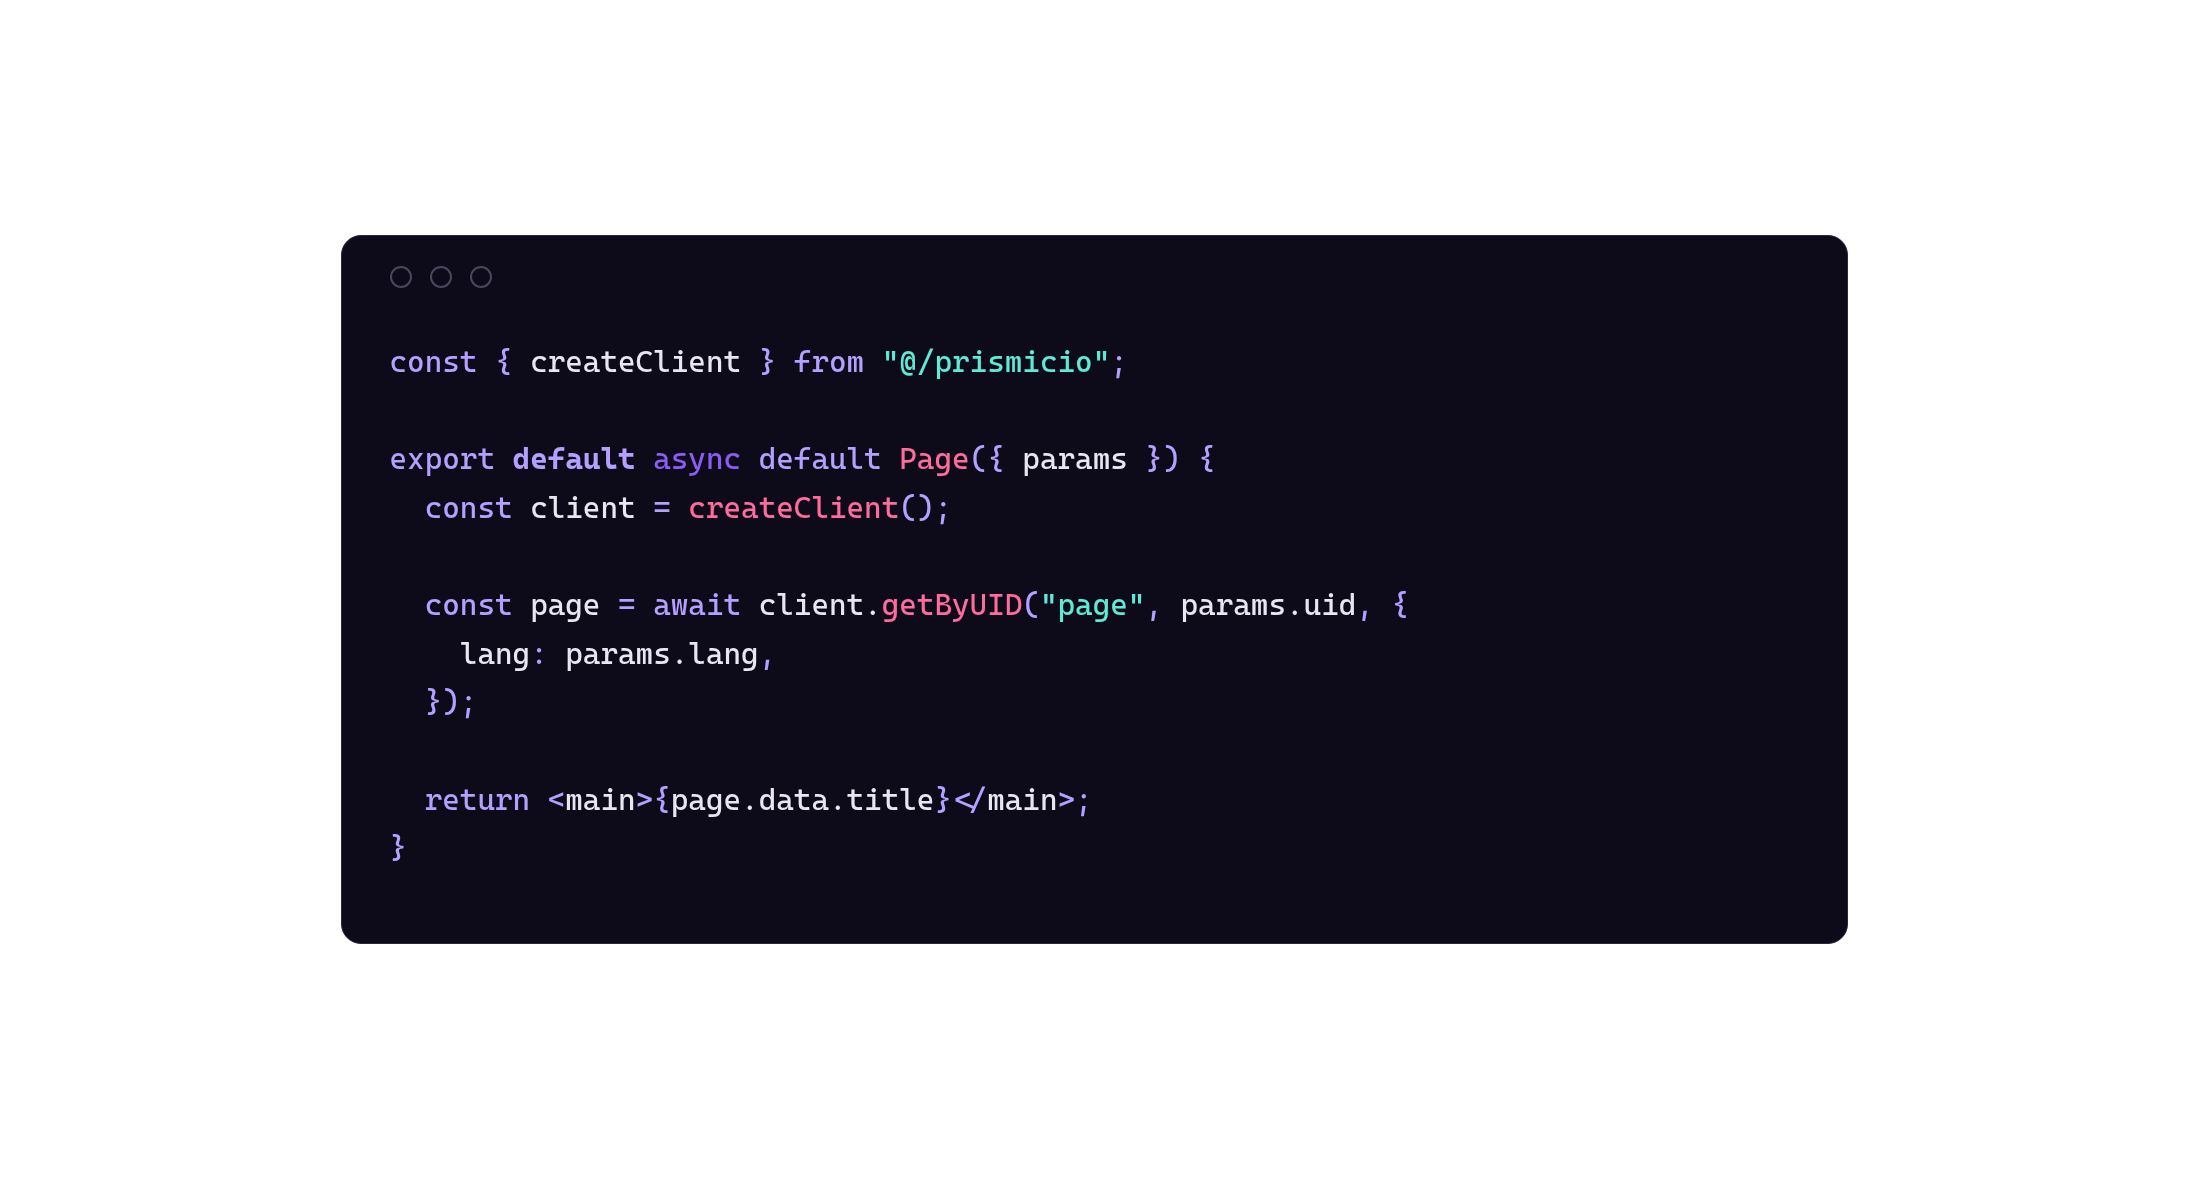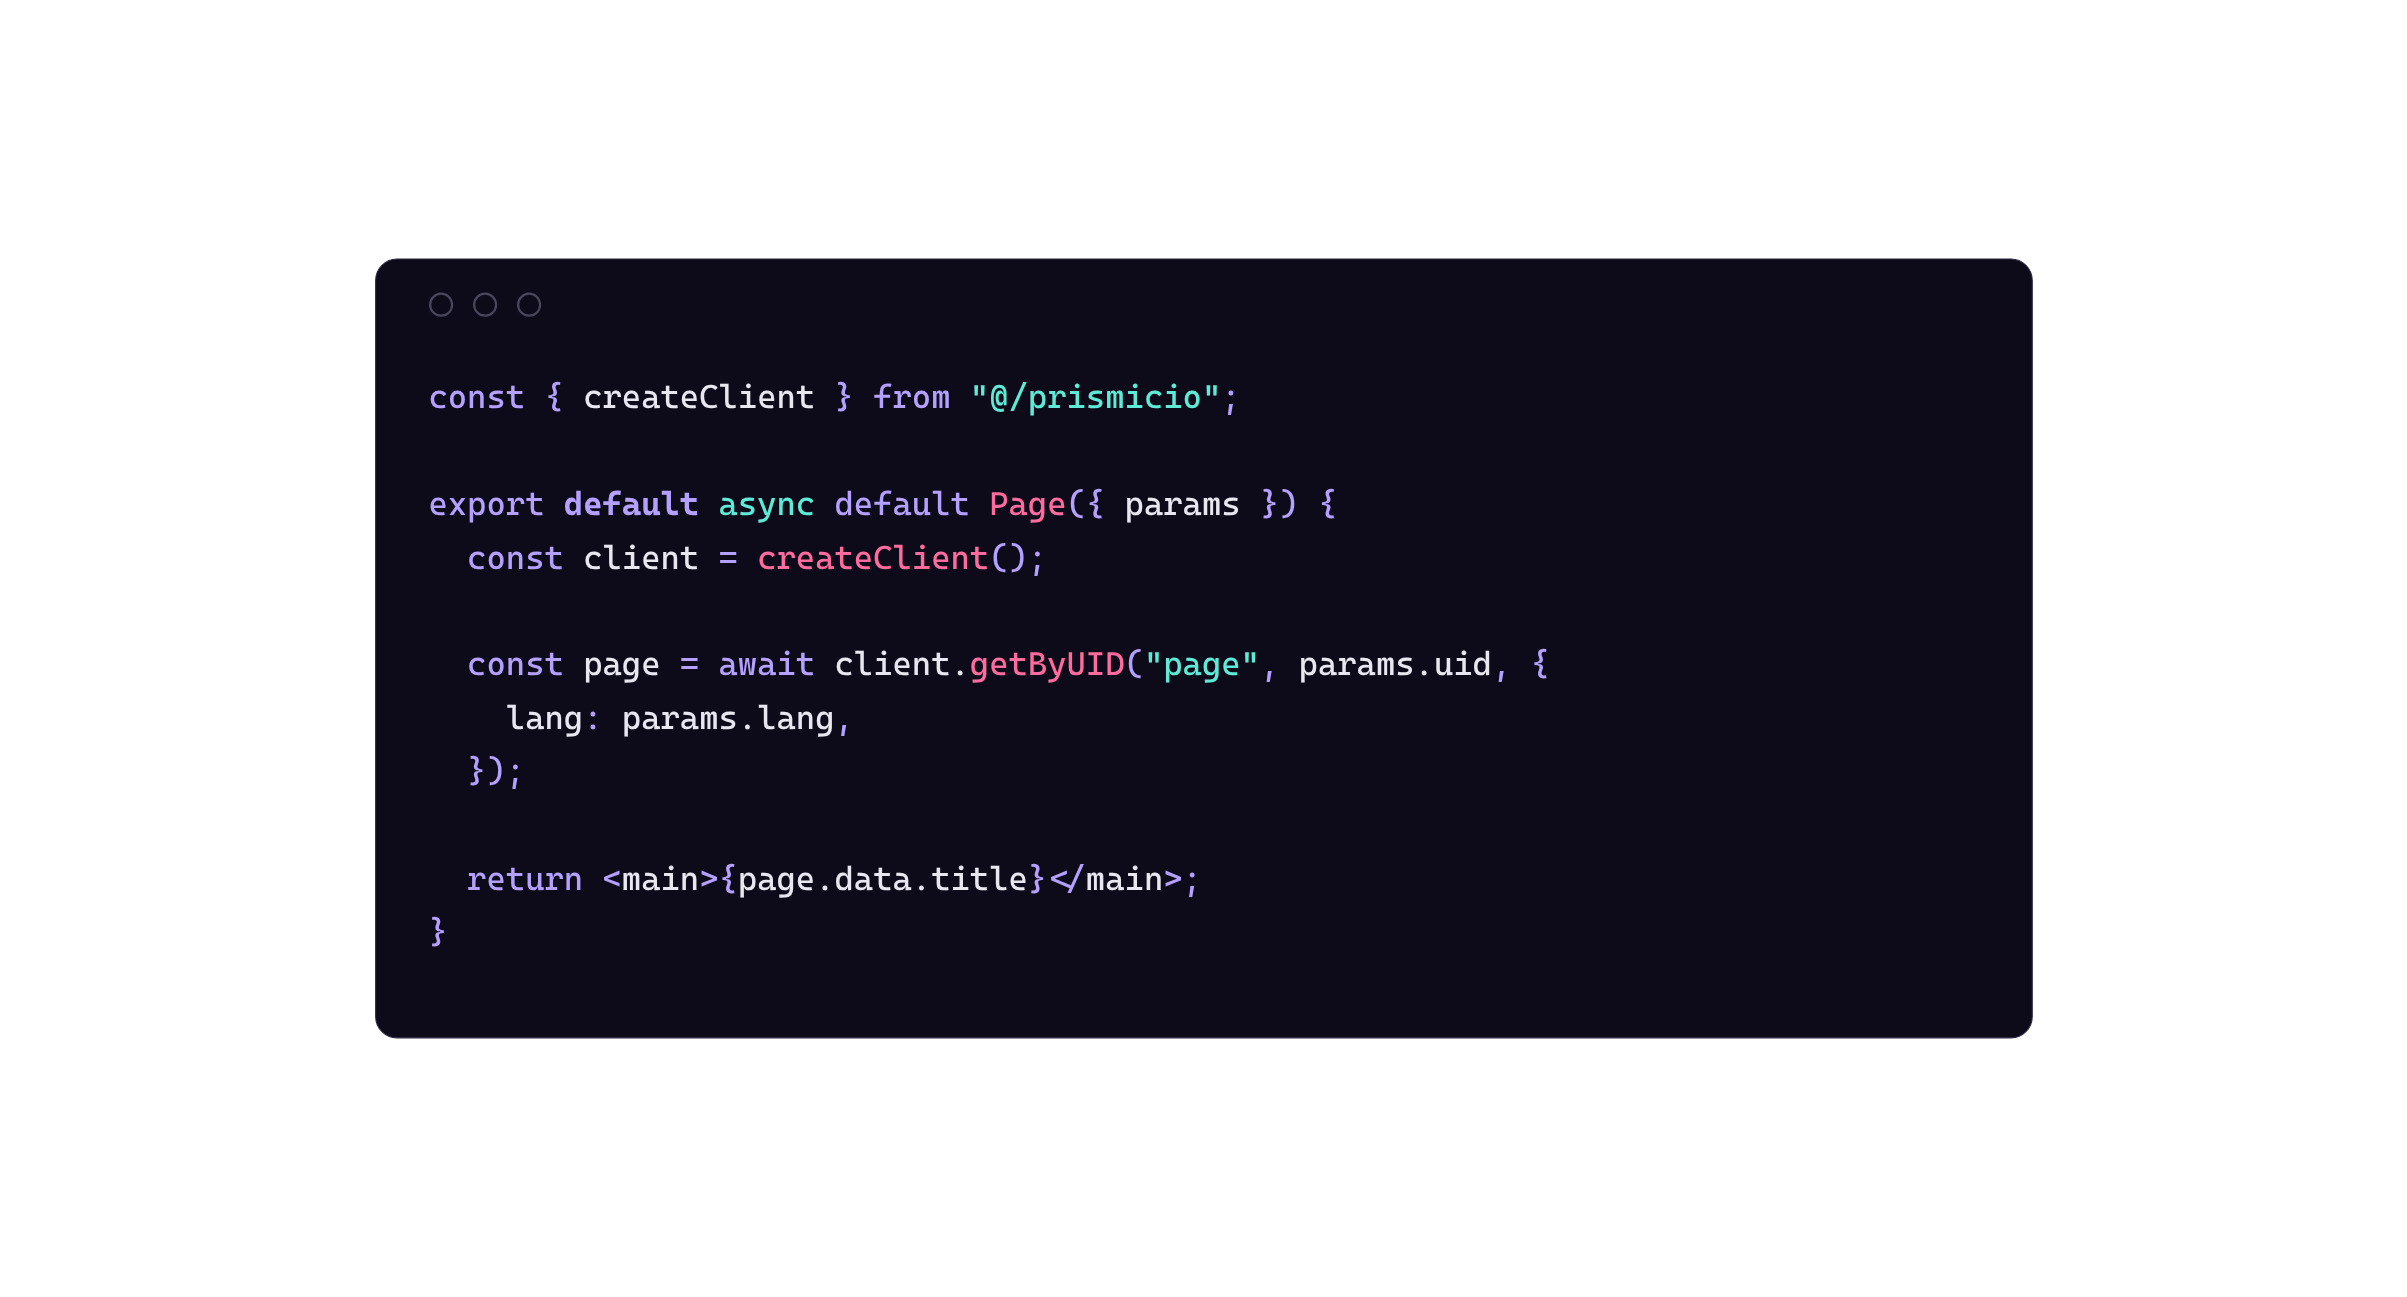--- a/index.html
+++ b/index.html
@@ -45,21 +45,21 @@
       font-family: 'SF Mono', 'Monaco', 'Cascadia Code', 'Roboto Mono', Consolas, 'Courier New', monospace;
       font-size: 30px;
       line-height: 1.62;
       color: #e8e6f0;
       white-space: pre;
     }
     
     .k-import { color: #b4a0ff; }
     .k-export { color: #b4a0ff; }
     .k-default { color: #b4a0ff; font-weight: bold; }
-    .k-async { color: #5eead4; }
+    .k-async { color: #8b5cf6; }
     .k-function { color: #b4a0ff; }
     .k-const { color: #b4a0ff; margin-top: 17px; }
     .k-await { color: #b4a0ff; }
     .k-return { color: #b4a0ff; }
     .k-from { color: #b4a0ff; text-align: center; }
     .brace { color: #b4a0ff; }
     .paren { color: #b4a0ff; }
     .angle { color: #b4a0ff; }
     .semi { color: #b4a0ff; }
     .comma { color: #b4a0ff; }

